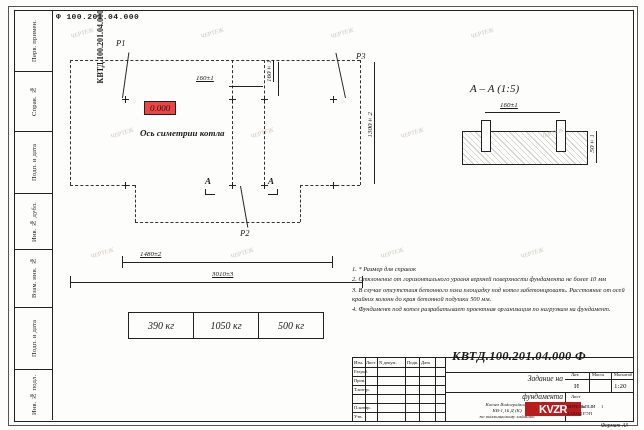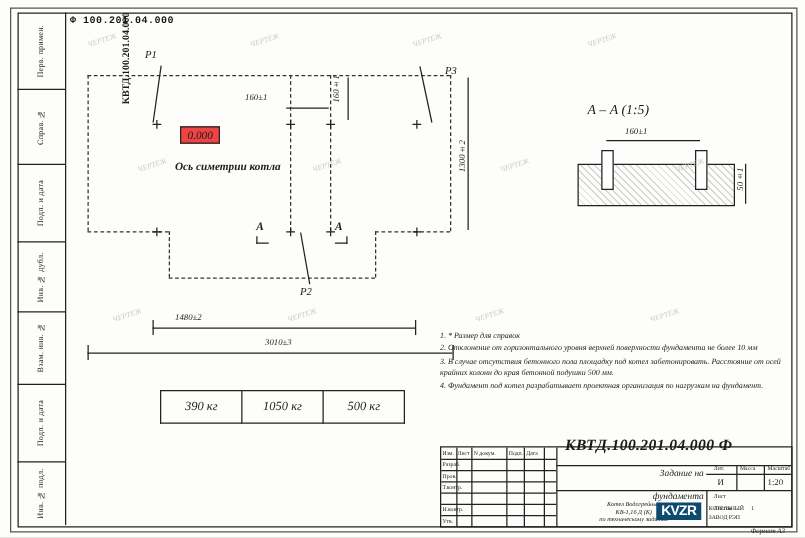--- a/index.html
+++ b/index.html
@@ -34,21 +34,21 @@
   }
   .dash{
     position:absolute;border-top:1px dashed #333;height:0;
   }
   .dashv{
     position:absolute;border-left:1px dashed #333;width:0;
   }
   .solid{position:absolute;background:#222;}
   .lbl{position:absolute;font-size:8.5px;font-style:italic;}
   .lbl-b{position:absolute;font-size:9px;font-style:italic;font-weight:bold;}
-  .dim{position:absolute;font-size:7px;font-style:italic;}
+  .dim{position:absolute;font-size:7px;font-style:italic;text-decoration:underline;}
   .cross{position:absolute;width:7px;height:7px;}
   .cross:before,.cross:after{content:"";position:absolute;background:#222;}
   .cross:before{left:0;top:3px;width:7px;height:1px;}
   .cross:after{left:3px;top:0;width:1px;height:7px;}
   .boxed{
     position:absolute;border:1px solid #222;font-size:9px;font-style:italic;
     padding:1px 5px;background:#ef4444;
   }
   
   .notes{position:absolute;font-size:6.4px;line-height:1.45;font-style:italic;width:278px;}
@@ -61,21 +61,21 @@
   
   .sec-title{position:absolute;left:470px;top:82px;font-size:11px;font-style:italic;}
   
   .stamp{position:absolute;left:352px;top:357px;width:280px;height:63px;border:1.4px solid #222;}
   .stamp .v{position:absolute;top:0;bottom:0;width:1px;background:#222;}
   .stamp .h{position:absolute;left:0;right:0;height:1px;background:#222;}
   .scell{position:absolute;font-size:4.6px;line-height:1;}
   .bigcode{position:absolute;left:452px;top:349px;font-size:12.5px;font-weight:bold;font-style:italic;letter-spacing:.3px;}
   .stamp-title{position:absolute;font-size:7.5px;font-style:italic;text-align:right;line-height:1.35;}
   .stamp-sub{position:absolute;font-size:5px;font-style:italic;line-height:1.3;text-align:center;}
-  .logo{position:absolute;font-family:"Liberation Sans",sans-serif;font-weight:bold;font-size:11px;letter-spacing:-.5px;background:#0c4a6e;color:#fff;padding:1px 4px;}
+  .logo{position:absolute;font-family:"Liberation Sans",sans-serif;font-weight:bold;font-size:11px;letter-spacing:-.5px;background:#b91c1c;color:#fff;padding:1px 14px;}
   .logo-txt{position:absolute;font-size:4.6px;line-height:1.2;}
   .formatlbl{position:absolute;right:16px;bottom:2px;font-size:5.5px;font-style:italic;}
   .wm{
     position:absolute;font-size:6px;color:#cfc9bd;font-style:italic;
     transform:rotate(-18deg);pointer-events:none;user-select:none;
   }
 </style>
 </head>
 <body>
 

